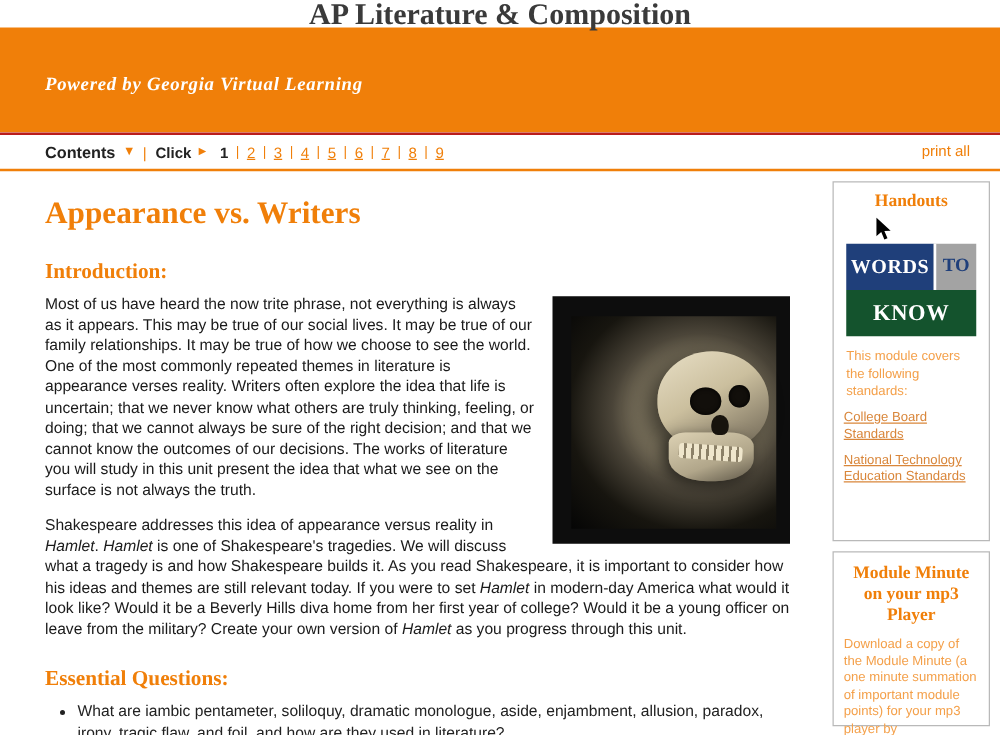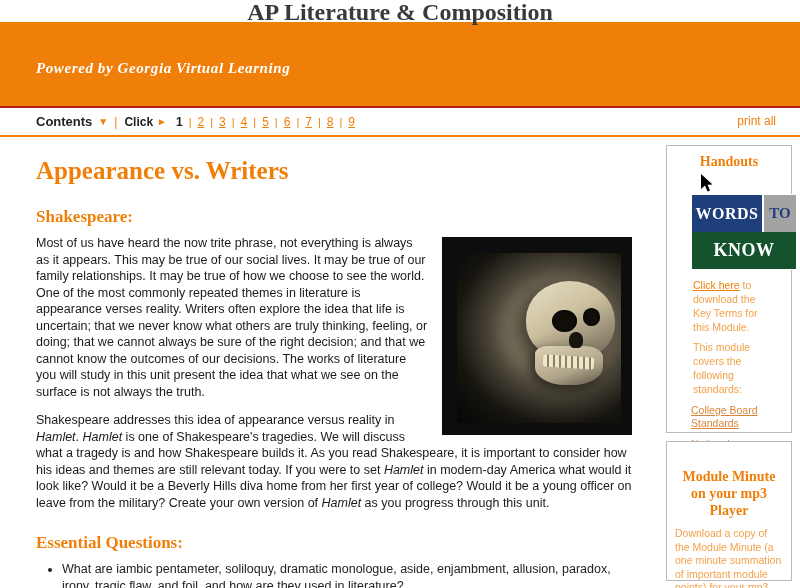--- a/index.html
+++ b/index.html
@@ -268,21 +268,21 @@
     position: absolute;
     left: 6px;
     width: 126px;
     background: #ffffff;
     border: 1px solid #b9b9b9;
     box-sizing: border-box;
   }
   .panel-handouts {
     top: 8px;
     height: 288px;
-    padding: 6px 24px;
+    padding: 6px 8px;
   }
   .panel-title {
     text-align: center;
     color: #f07f09;
     font-family: "Liberation Serif", serif;
     font-weight: bold;
     font-size: 14px;
     margin: 2px 0 6px 0;
   }
   .cursor-arrow {
@@ -364,21 +364,21 @@
     height: 140px;
     padding: 6px 8px;
   }
   .module-title {
     text-align: center;
     color: #f07f09;
     font-family: "Liberation Serif", serif;
     font-weight: bold;
     font-size: 14px;
     line-height: 17px;
-    margin: 20px 0 8px 0;
+    margin: 2px 0 8px 0;
   }
   .module-text {
     font-size: 10.5px;
     line-height: 13.5px;
     color: #f4a04a;
   }
 </style>
 </head>
 <body>
 
@@ -417,21 +417,21 @@
       <span class="page-num">9</span>
     </div>
     <a class="print-all" href="#">print all</a>
   </div>
 
   <div class="content-wrap">
 
     <div class="main-col">
       <h1 class="page-title">Appearance vs. Writers</h1>
 
-      <h2 class="section-head">Shakespeare:</h2>
+      <h2 class="section-head">Introduction:</h2>
 
       <div class="intro-block">
         <div class="skull-photo">
           <div class="glow"></div>
           <div class="cranium"></div>
           <div class="jaw"></div>
           <div class="eye e1"></div>
           <div class="eye e2"></div>
           <div class="nasal"></div>
           <div class="teeth"></div>
@@ -465,23 +465,20 @@
         </div>
 
         <div class="words-to-know">
           <div class="wtk-row1">
             <div class="wtk-words">WORDS</div>
             <div class="wtk-to">TO</div>
           </div>
           <div class="wtk-row2">KNOW</div>
         </div>
 
-        <div class="side-text">
-          <a class="side-link" href="#">Click here</a><span> to download the Key Terms for this Module.</span>
-        </div>
 
         <div class="side-text">This module covers the following standards:</div>
 
         <a class="std-link" href="#">College Board Standards</a>
         <a class="std-link" href="#">National Technology Education Standards</a>
       </div>
 
       <div class="panel panel-module">
         <div class="module-title">Module Minute on your mp3 Player</div>
         <div class="module-text">Download a copy of the Module Minute (a one minute summation of important module points) for your mp3 player by</div>

